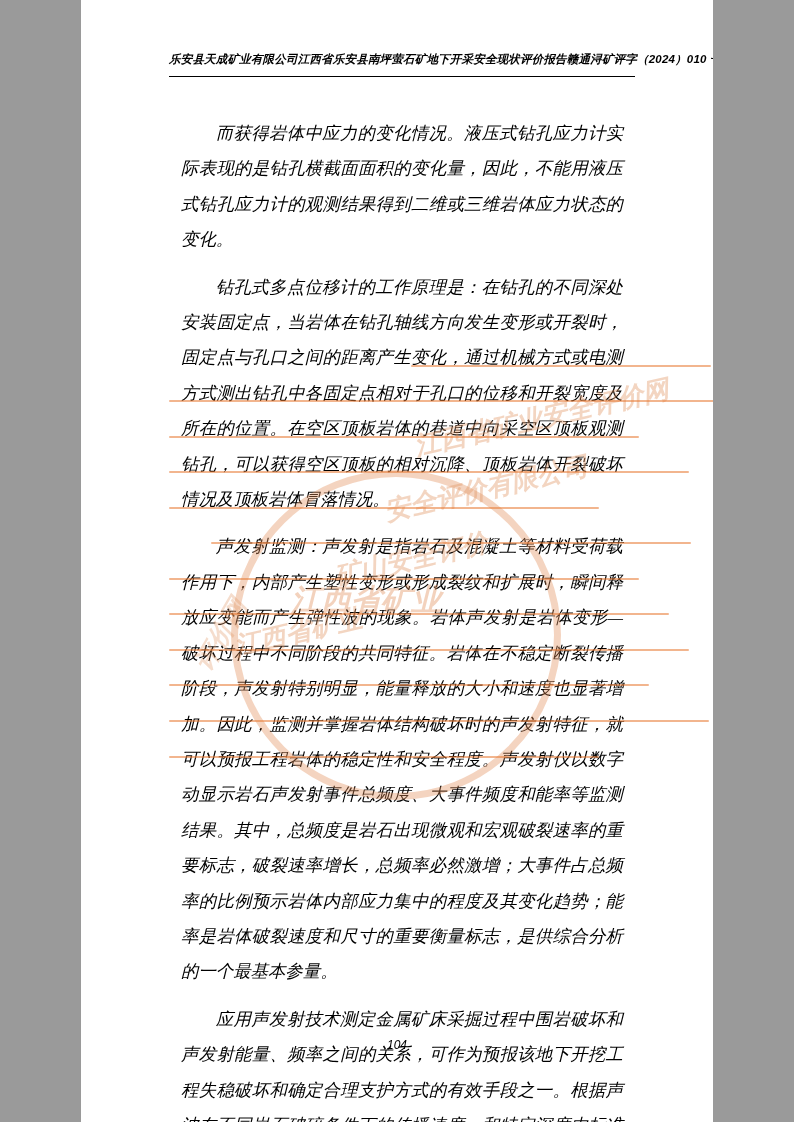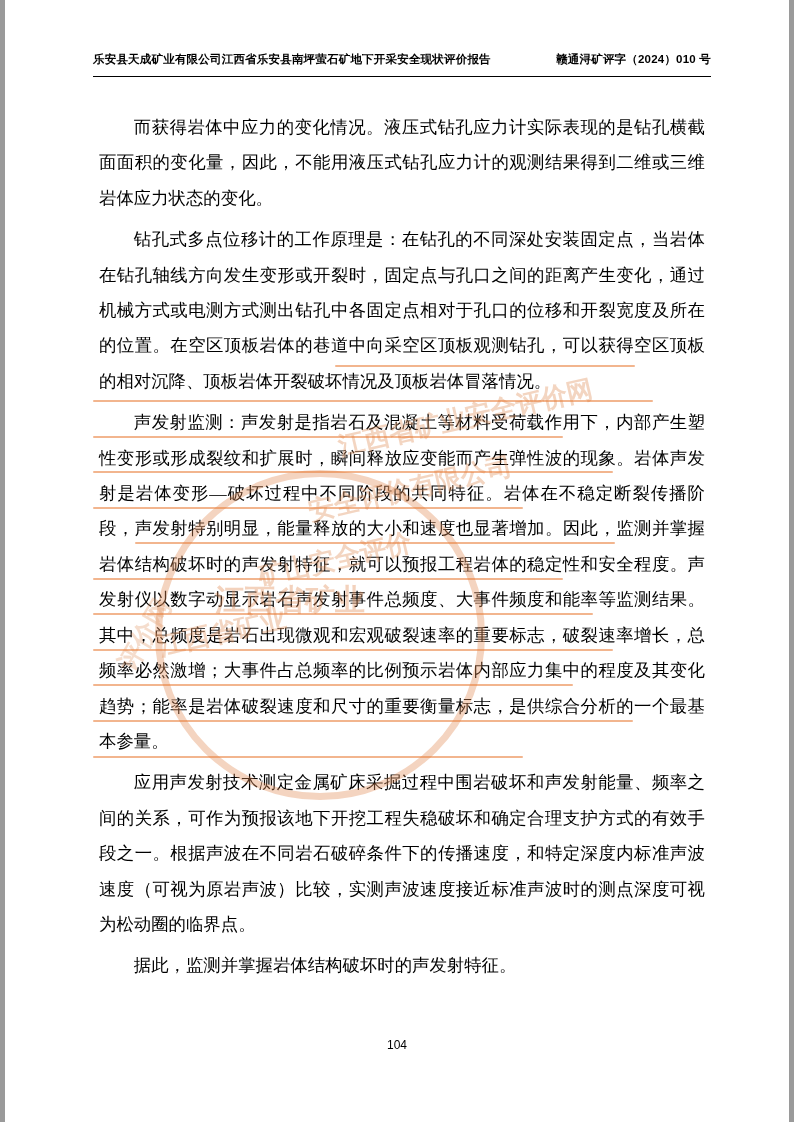--- a/index.html
+++ b/index.html
@@ -2,27 +2,28 @@
 <html><head>
 <meta charset="utf-8">
 <style>
   html, body {
     margin: 0;
     padding: 0;
     background: #9a9a9a;
   }
   .page {
     position: relative;
-    width: 784px;
+    width: 632px;
     height: 1122px;
     background: #ffffff;
     margin: 0 auto;
     overflow: hidden;
     font-family: "Liberation Serif", "DejaVu Serif", serif;
     color: #000000;
+    font-style: italic;
   }
   .page-inner {
     position: absolute;
     left: 0; top: 0; right: 0; bottom: 0;
   }
   
   .header {
     position: absolute;
     left: 88px;
     right: 78px;
@@ -53,21 +54,21 @@
     position: absolute;
     left: 88px;
     right: 78px;
     top: 104px;
     font-size: 17.4px;
     line-height: 35.4px;
     text-align: justify;
     text-justify: inter-ideograph;
   }
   .body-text p {
-    margin: 6px;
+    margin: 12px;
     text-indent: 2em;
   }
   
   .footer {
     position: absolute;
     left: 0;
     right: 0;
     top: 1038px;
     text-align: center;
     font-size: 12px;

